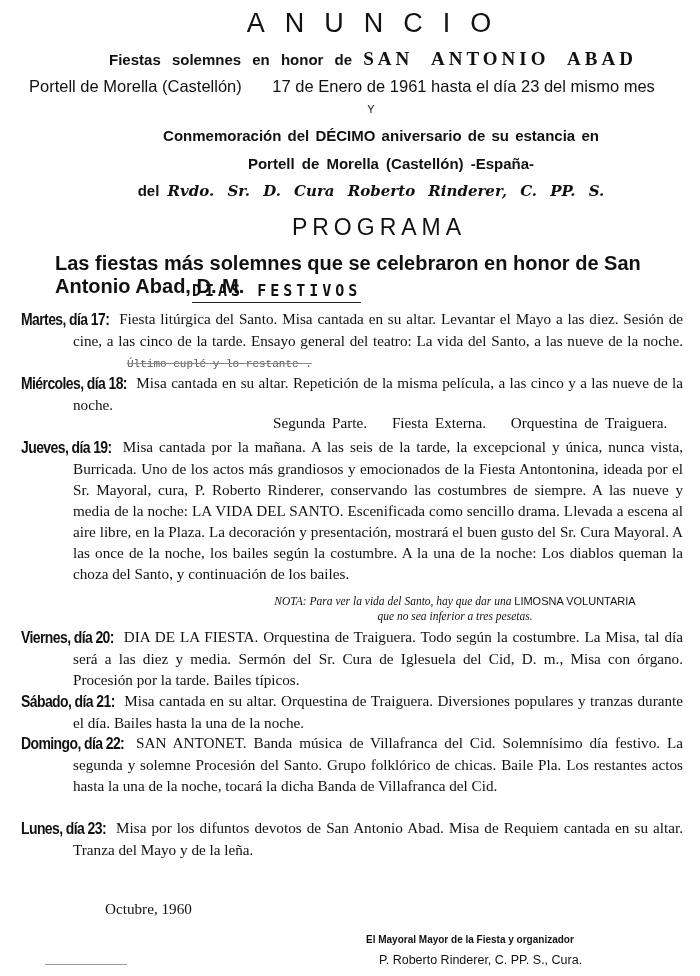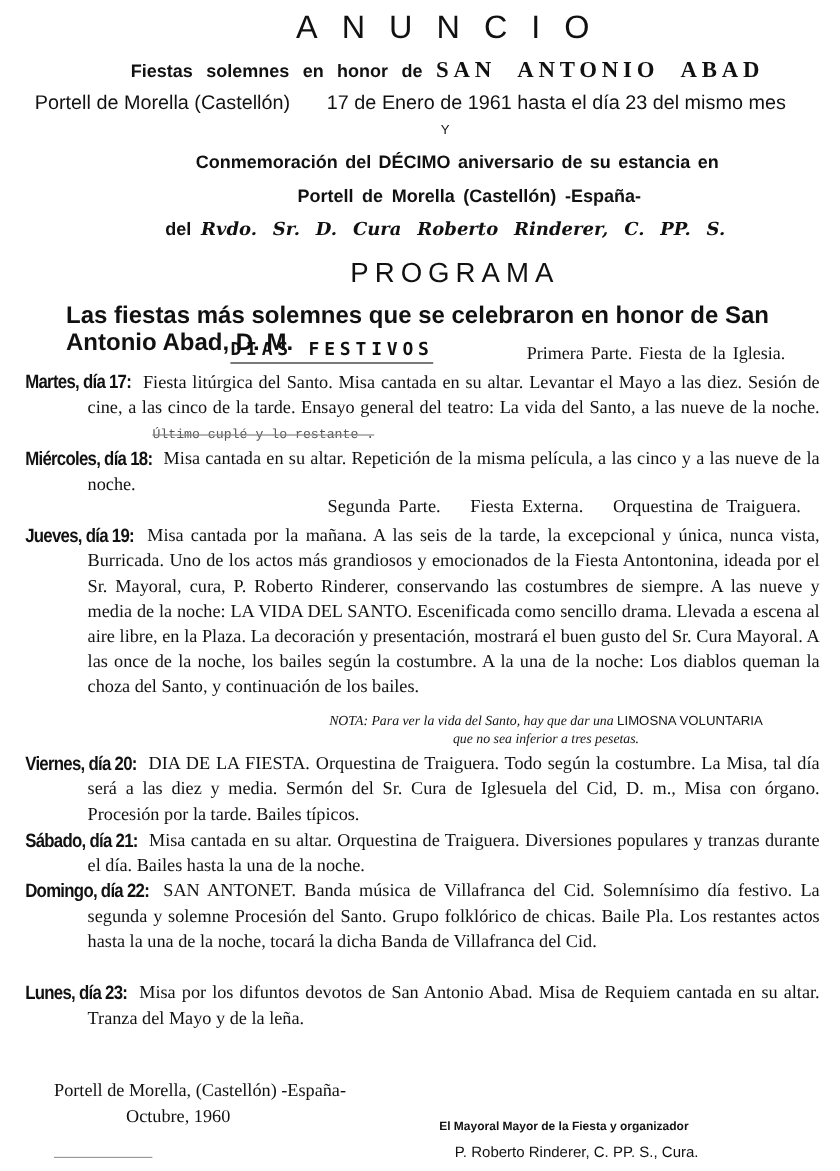--- a/index.html
+++ b/index.html
@@ -73,21 +73,20 @@
   <div id="conm2" class="abs center">Portell de Morella (Castellón) -España-</div>
   <div id="conm3" class="abs center">
     <span>del</span>
     <span class="script">Rvdo. Sr. D. Cura Roberto Rinderer, C. PP. S.</span>
   </div>
 
   <div id="programa" class="abs center">PROGRAMA</div>
   <div id="intro" class="abs">Las fiestas más solemnes que se celebraron en honor de San Antonio Abad, D. M.</div>
 
   <div id="dias" class="abs">DIAS FESTIVOS</div>
-  <div id="primera" class="abs">Primera Parte. Fiesta de la Iglesia.</div>
 
   <div id="d17" class="day">
     <span class="dname">Martes, día 17:</span>
     <span>Fiesta litúrgica del Santo. Misa cantada en su altar. Levantar el Mayo a las diez. Sesión de cine, a las cinco de la tarde. Ensayo general del teatro: La vida del Santo, a las nueve de la noche.</span>
     <span class="typed">Último cuplé y lo restante .</span>
   </div>
 
   <div id="d18" class="day">
     <span class="dname">Miércoles, día 18:</span>
     <span>Misa cantada en su altar. Repetición de la misma película, a las cinco y a las nueve de la noche.</span>
@@ -126,21 +125,20 @@
     <span>SAN ANTONET. Banda música de Villafranca del Cid. Solemnísimo día festivo. La segunda y solemne Procesión del Santo. Grupo folklórico de chicas. Baile Pla. Los restantes actos hasta la una de la noche, tocará la dicha Banda de Villafranca del Cid.</span>
   </div>
 
   <div id="d23" class="day">
     <span class="dname">Lunes, día 23:</span>
     <span>Misa por los difuntos devotos de San Antonio Abad. Misa de Requiem cantada en su altar. Tranza del Mayo y de la leña.</span>
   </div>
 
 
   <div id="place" class="abs">
-    <span>Portell de Morella, (Castellón) -España-</span>
     <span class="l2">Octubre, 1960</span>
   </div>
 
   <div id="mayoral" class="abs">El Mayoral Mayor de la Fiesta y organizador</div>
   <div id="signer" class="abs">P. Roberto Rinderer, C. PP. S., Cura.</div>
 
   <div id="printer-line" class="abs"></div>
 </div>
 
 </body></html>

